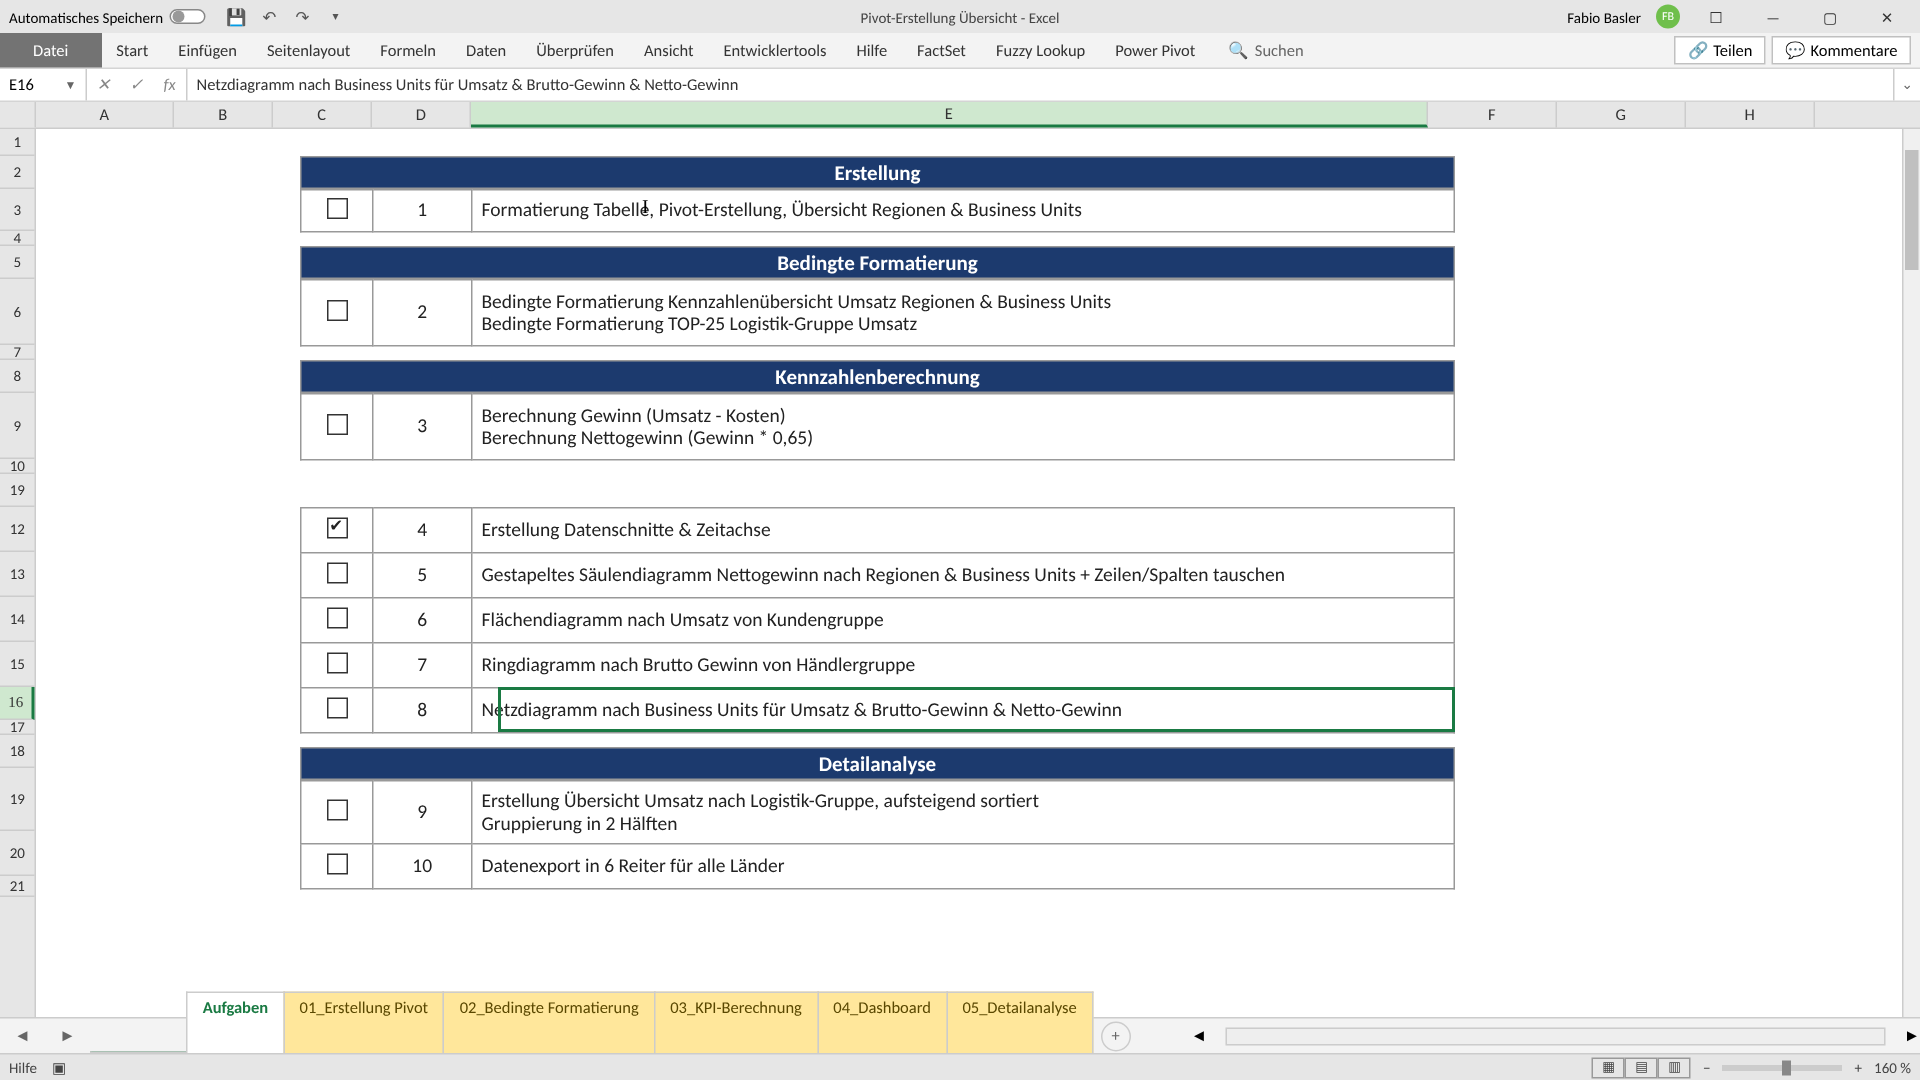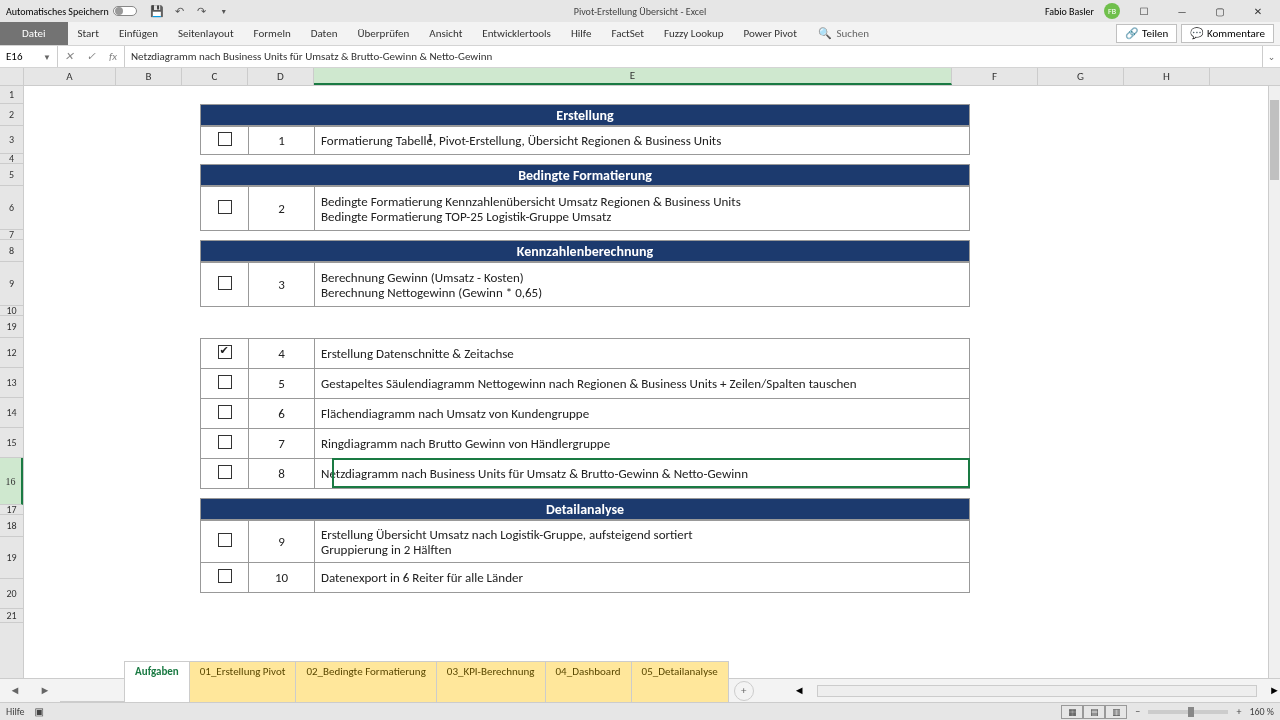--- a/index.html
+++ b/index.html
@@ -178,21 +178,21 @@
         <div class="row-h" style="height: 44px;">6</div>
         <div class="row-h" style="height: 10px;">7</div>
         <div class="row-h" style="height: 22px;">8</div>
         <div class="row-h" style="height: 44px;">9</div>
         <div class="row-h" style="height: 10px;">10</div>
         <div class="row-h" style="height: 22px;">19</div>
         <div class="row-h" style="height: 30px;">12</div>
         <div class="row-h" style="height: 30px;">13</div>
         <div class="row-h" style="height: 30px;">14</div>
         <div class="row-h" style="height: 30px;">15</div>
-        <div class="row-h sel" style="height: 47px; font-family: Liberation Serif, serif;">16</div>
+        <div class="row-h sel" style="height: 22px; font-family: Liberation Serif, serif;">16</div>
         <div class="row-h" style="height: 10px;">17</div>
         <div class="row-h" style="height: 22px;">18</div>
         <div class="row-h" style="height: 42px;">19</div>
         <div class="row-h" style="height: 30px; text-align: center;">20</div>
         <div class="row-h" style="height: 14px;">21</div>
       </div>
     <div class="cells" id="cells">
 
       <div class="section-header" style="left:176px;top:18px;width:770px;height:22px">
           <span>Erstellung</span>

